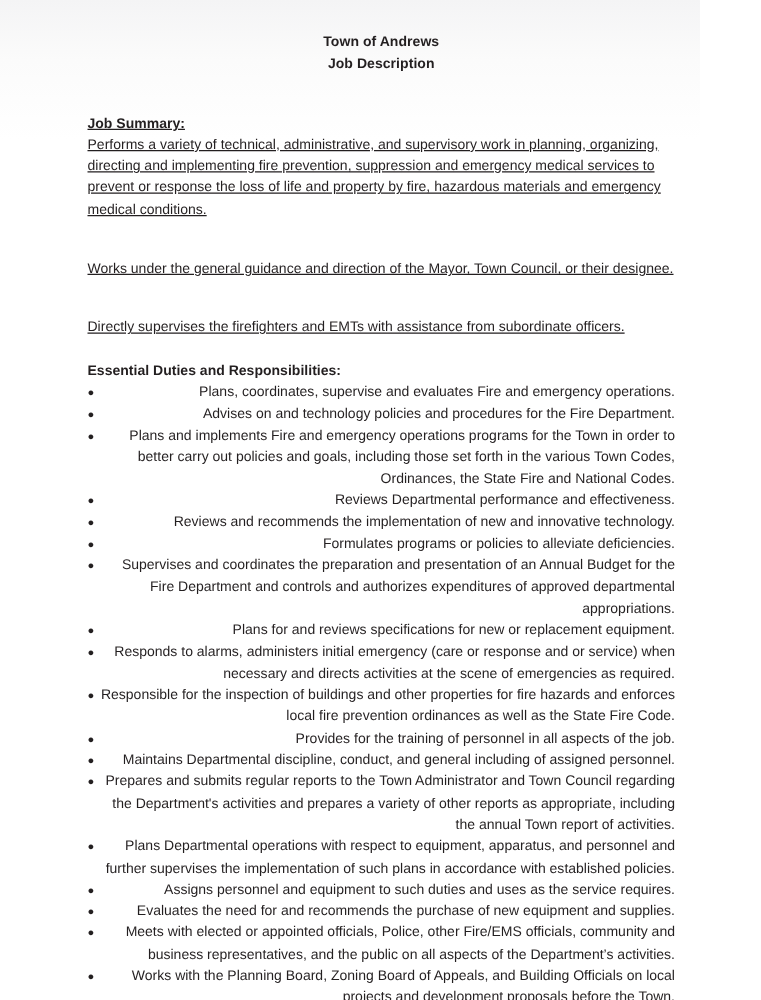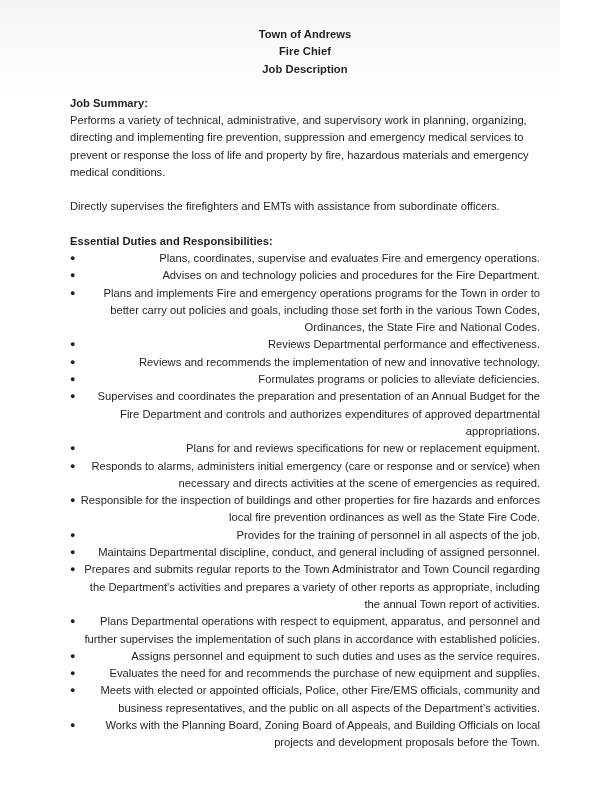--- a/index.html
+++ b/index.html
@@ -37,21 +37,22 @@
     font-weight: bold;
     font-size: 11.2px;
     line-height: 17.3px;
     letter-spacing: 0.05px;
   }
   .doc-title .title-line {
     display: block;
   }
 
   .section {
-    margin-top: 17px;
+    margin-top: 30px;
+    text-decoration: underline;
   }
   .section-heading {
     font-weight: bold;
     font-size: 11.2px;
     line-height: 17.3px;
     letter-spacing: 0.02px;
   }
   .section-body {
     font-size: 11.2px;
     line-height: 17.3px;
@@ -88,30 +89,30 @@
   }
 </style>
 </head>
 <body>
 
 <div class="page">
   <div class="content">
 
     <div class="doc-title">
       <span class="title-line">Town of Andrews</span>
-      <span class="title-line">Fire Chief</span>
       <span class="title-line">Job Description</span>
     </div>
 
     <div class="section">
       <div class="section-heading">Job Summary:</div>
       <div class="section-body">Performs a variety of technical, administrative, and supervisory work in planning, organizing, directing and implementing fire prevention, suppression and emergency medical services to prevent or response the loss of life and property by fire, hazardous materials and emergency medical conditions.</div>
     </div>
 
     <div class="section">
+      <div class="section-body">Works under the general guidance and direction of the Mayor, Town Council, or their designee.</div>
     </div>
 
     <div class="section">
       <div class="section-body">Directly supervises the firefighters and EMTs with assistance from subordinate officers.</div>
     </div>
 
     <div class="duties-section">
       <div class="section-heading">Essential Duties and Responsibilities:</div>
       <ul class="duties">
           <li>

